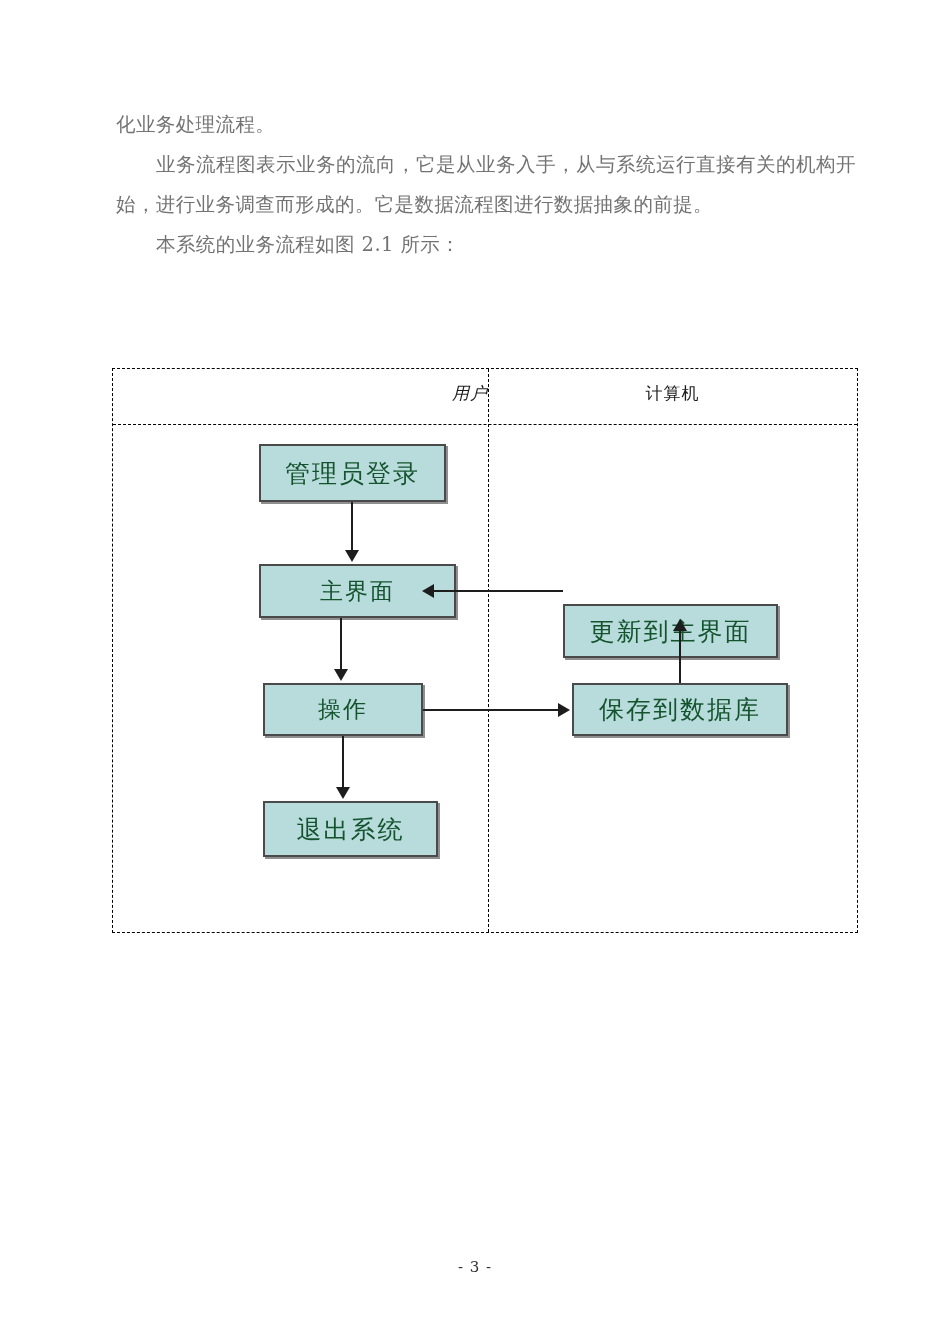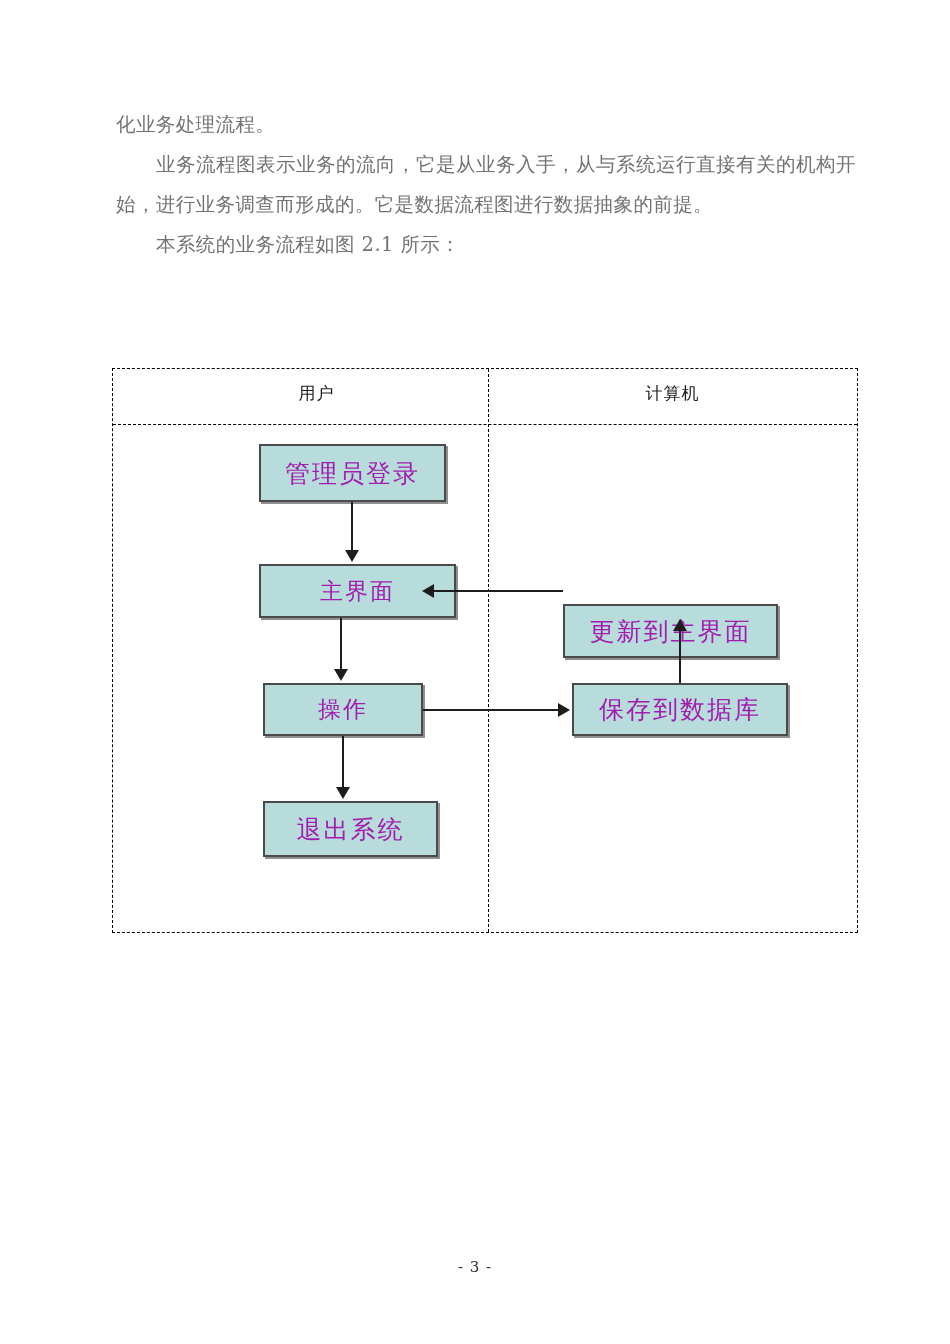--- a/index.html
+++ b/index.html
@@ -58,34 +58,34 @@
     border-top: 1px dashed #000;
   }
   .col-header {
     position: absolute;
     top: 13px;
     font-family: "DejaVu Serif", "Liberation Serif", serif;
     font-size: 17px;
     color: #1a1a1a;
     letter-spacing: 1px;
   }
-  #header-user { left: 16px; width: 375px; text-align: center; }
+  #header-user { left: 0; width: 375px; text-align: right; font-style: italic; }
   #header-computer { left: 375px; width: 369px; text-align: center; }
 
   
   .fbox {
     position: absolute;
     background: #b8dcdc;
     border: 2px solid #4a4a4a;
     box-sizing: border-box;
     display: flex;
     align-items: center;
     justify-content: center;
     font-family: "DejaVu Serif", "Liberation Serif", serif;
-    color: #a21caf;
+    color: #14532d;
     box-shadow: 2px 2px 0 0 #8f8f8f;
     letter-spacing: 2px;
   }
   #box-login   { left: 146px; top: 75px;  width: 187px; height: 58px; font-size: 25px; }
   #box-main    { left: 146px; top: 195px; width: 197px; height: 54px; font-size: 23px; }
   #box-op      { left: 150px; top: 314px; width: 160px; height: 53px; font-size: 23px; }
   #box-exit    { left: 150px; top: 432px; width: 175px; height: 56px; font-size: 25px; text-align: center; }
   #box-update  { left: 450px; top: 195px; width: 215px; height: 54px; font-size: 25px; margin-top: 40px; }
   #box-save    { left: 459px; top: 314px; width: 216px; height: 53px; font-size: 25px; }
 

